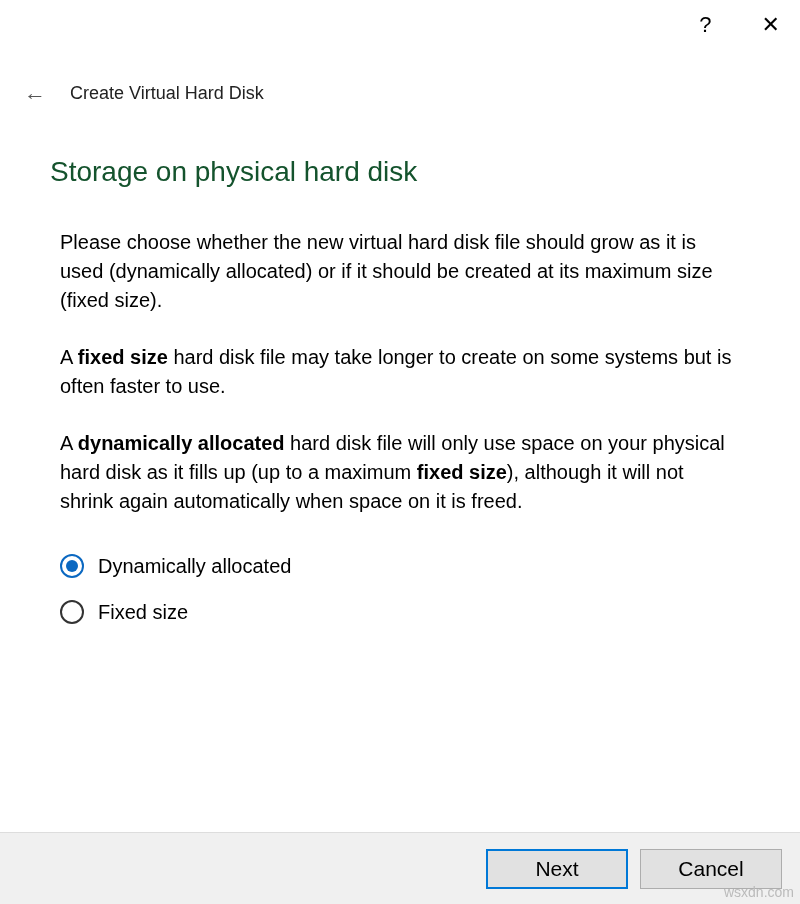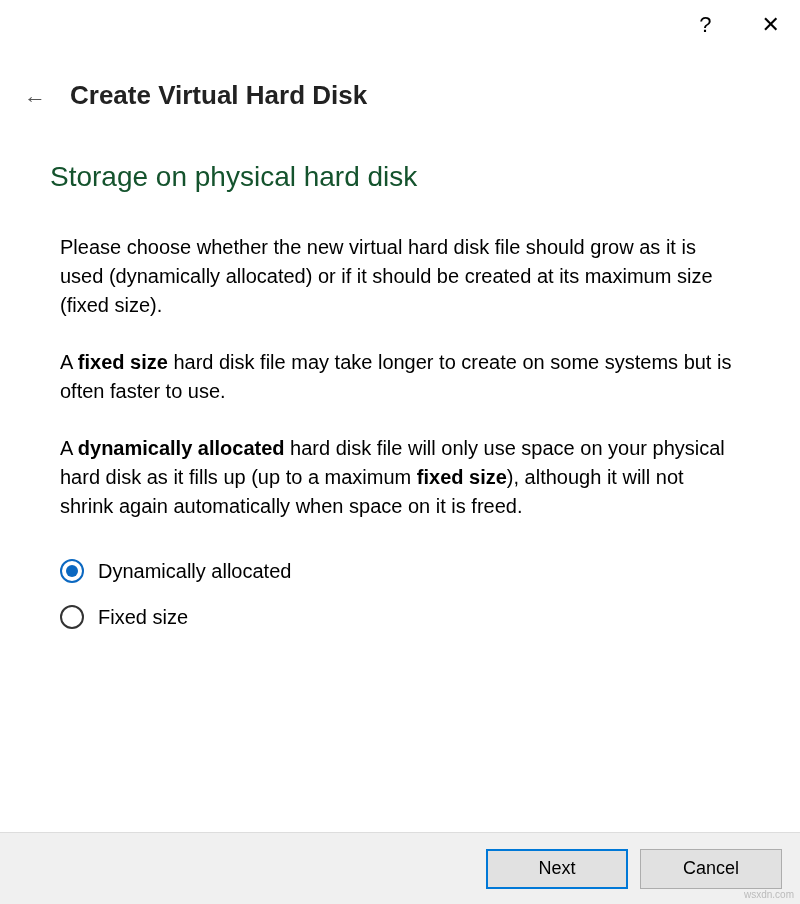--- a/index.html
+++ b/index.html
@@ -38,22 +38,22 @@
       gap: 20px;
     }
     .back-arrow {
       font-size: 22px;
       color: #555;
       width: 30px;
       text-align: center;
       cursor: pointer;
     }
     .header-title {
-      font-size: 26px;
-      font-weight: 700;
+      font-size: 18px;
+      font-weight: 400;
       color: #222;
     }
     .content {
       padding: 50px 50px 0 50px;
     }
     .section-heading {
       font-size: 28px;
       font-weight: 400;
       color: #14532d;
       margin-bottom: 40px;
@@ -109,35 +109,35 @@
       border-top: 1px solid #ddd;
       display: flex;
       justify-content: flex-end;
       align-items: center;
       padding: 0 18px;
       gap: 12px;
     }
     .btn {
       width: 142px;
       height: 40px;
-      font-size: 18px;
+      font-size: 21px;
       background: #e1e1e1;
       border: 1px solid #adadad;
       cursor: pointer;
       font-family: inherit;
     }
     .btn.primary {
       border: 2px solid #0078d7;
       background: #e1e1e1;
     }
     .watermark {
       position: absolute;
       bottom: 4px;
       right: 6px;
-      font-size: 10px;
+      font-size: 14px;
       color: #bbb;
       font-family: Arial, sans-serif;
       text-align: center;
     }
   </style>
 </head>
 <body>
 
 <div class="titlebar">
   <span class="icon help-icon">?</span>

